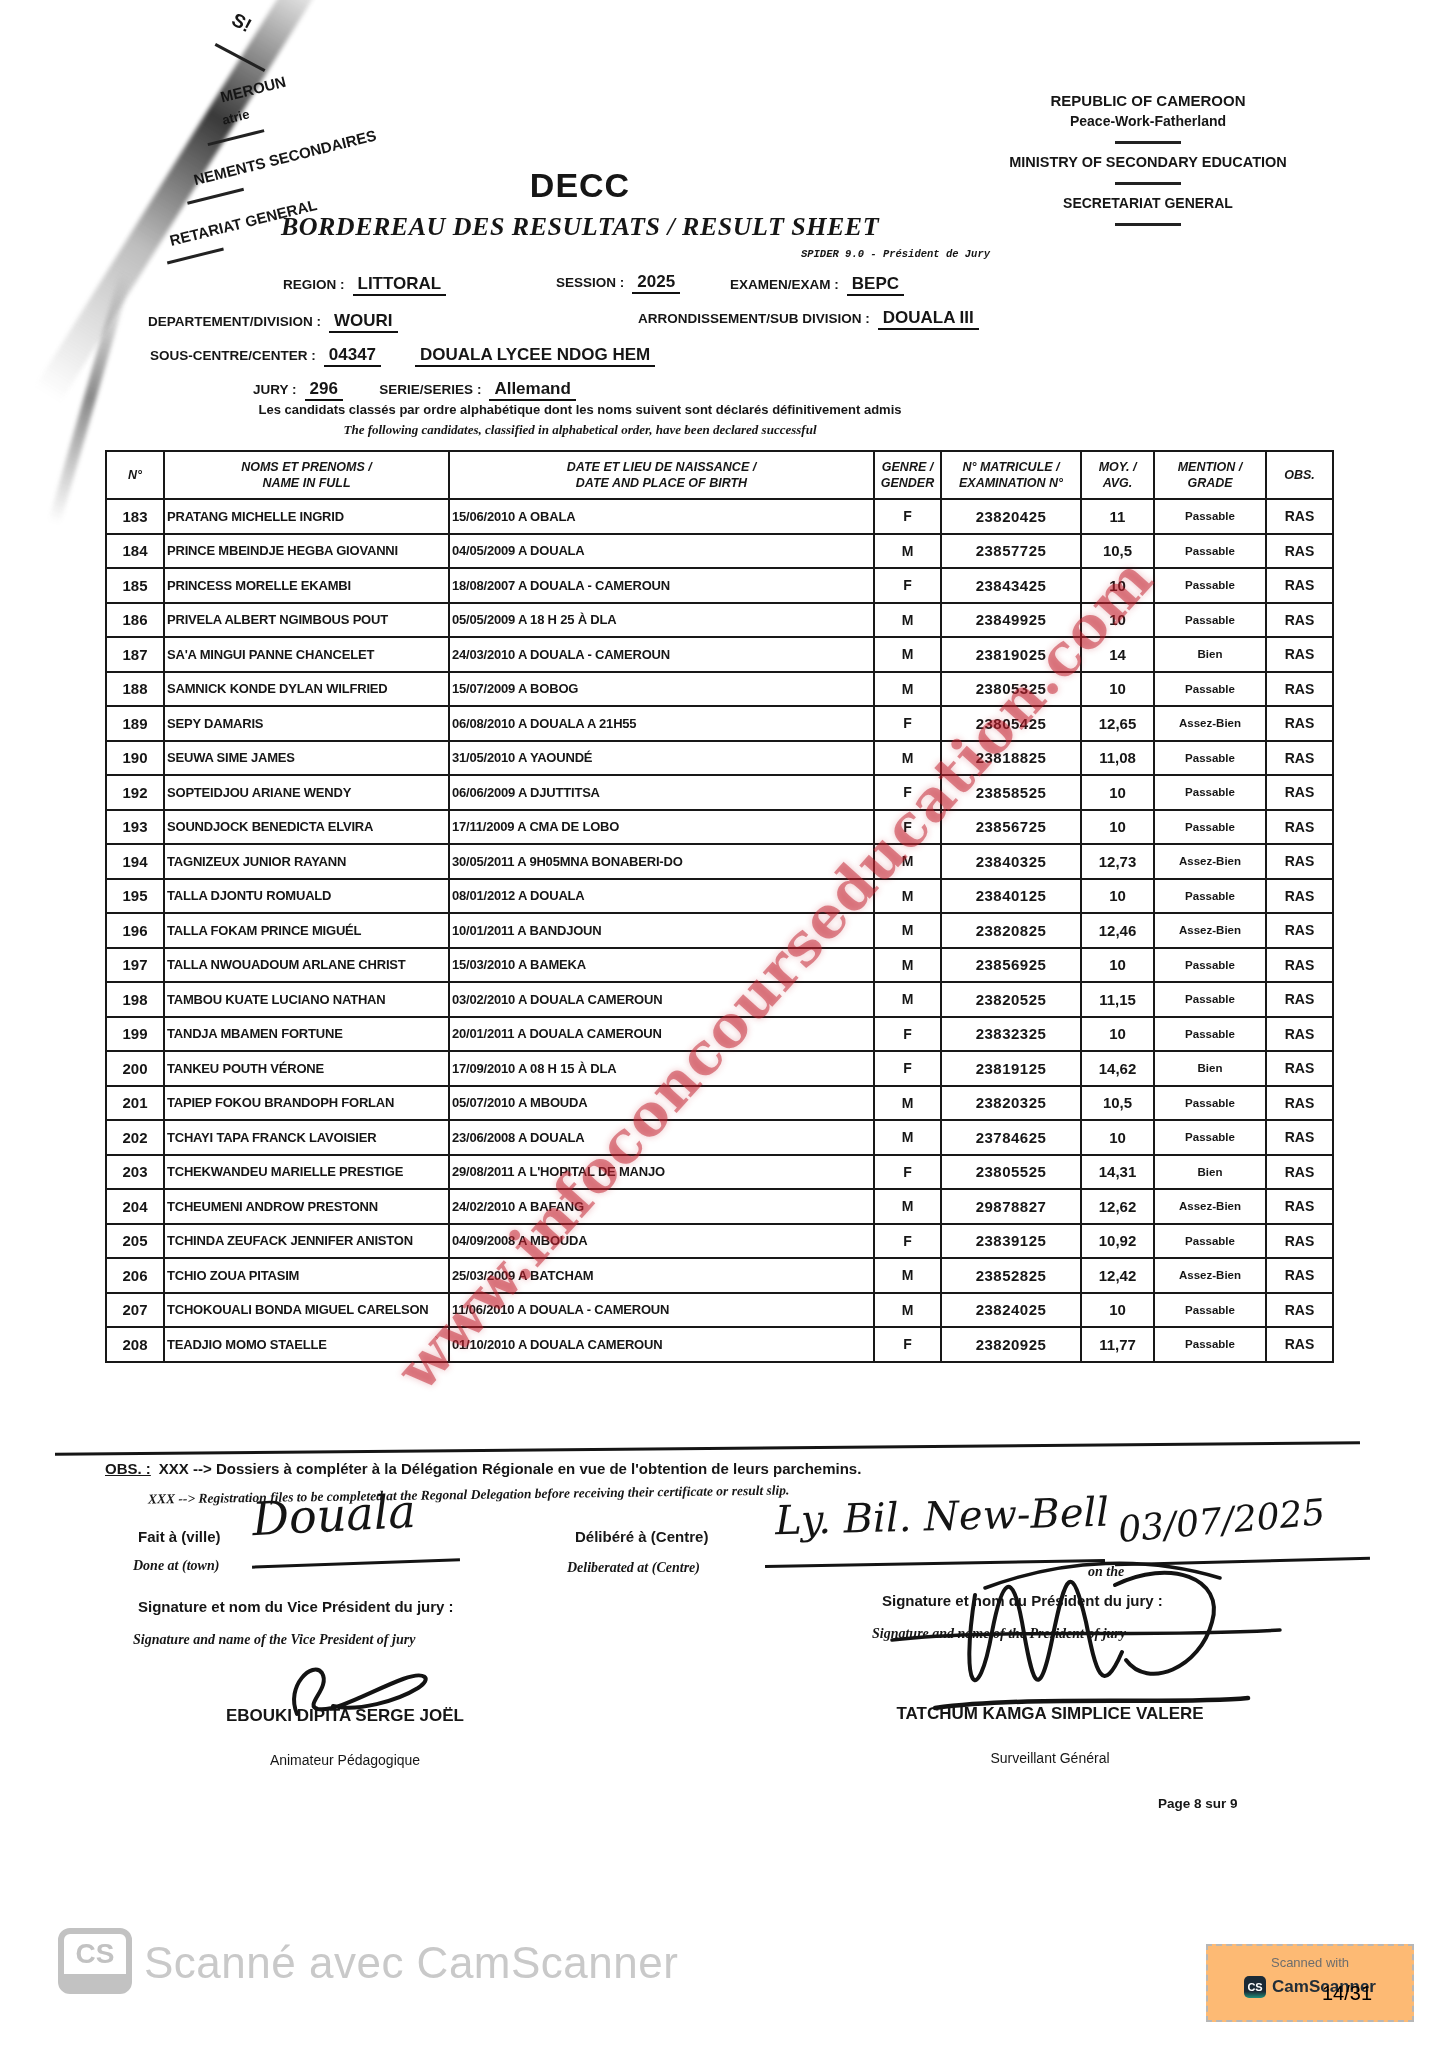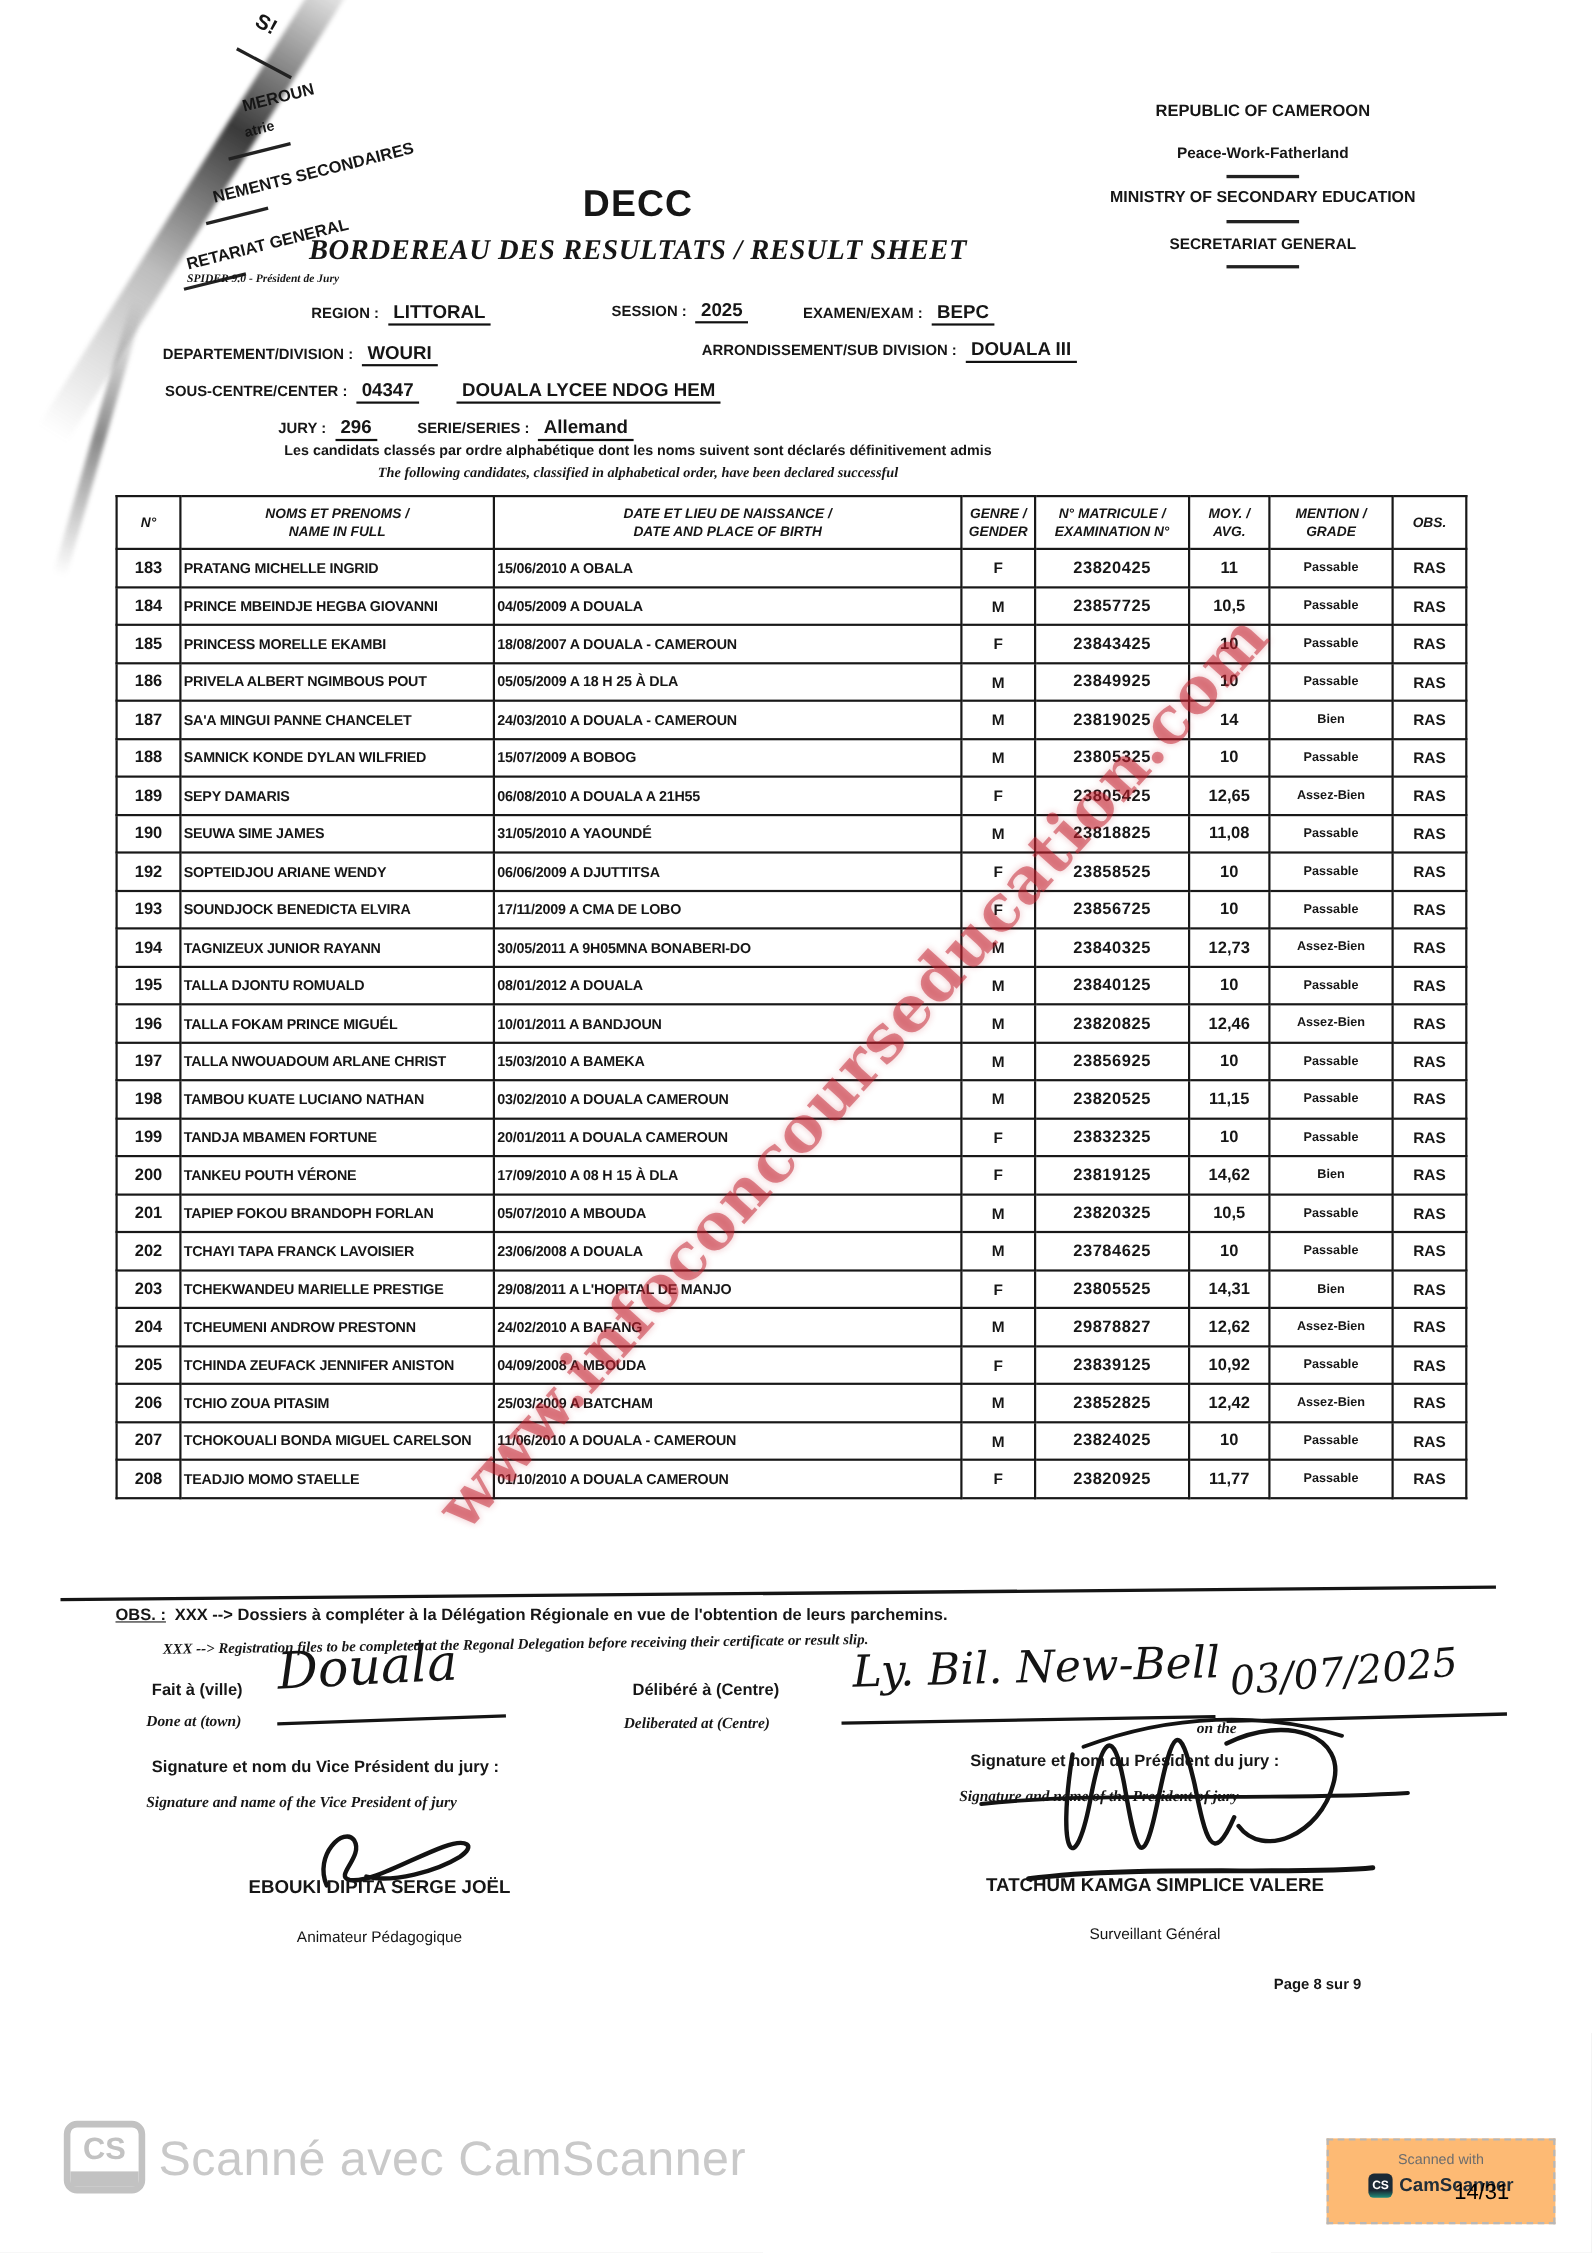--- a/index.html
+++ b/index.html
@@ -19,29 +19,29 @@
   .lh-left{left:150px;top:72px;width:300px;transform:rotate(-14deg);font-weight:bold;line-height:1;}
   .lh-left .l1{margin-left:86px;font-size:15px;}
   .lh-left .l2{margin-left:82px;font-size:13px;margin-top:9px;}
   .lh-left .l3{margin-left:40px;font-size:15px;margin-top:22px;}
   .lh-left .l4{margin-left:2px;font-size:15px;margin-top:23px;}
   .lh-left .dv{height:3px;background:#222;width:58px;margin-top:12px;}
   .lh-left .dv.a{margin-left:62px}.lh-left .dv.b{margin-left:28px}.lh-left .dv.c{margin-left:-6px}
   
   .lh-right{left:968px;top:92px;width:360px;text-align:center;font-weight:bold;}
   .lh-right .country{font-size:15px;}
-  .lh-right .motto{font-size:14px;margin-top:22px;}
+  .lh-right .motto{font-size:14px;margin-top:4px;}
   .lh-right .dash{width:66px;height:3px;background:#222;margin:12px auto 10px;}
   .lh-right .ministry{font-size:14.5px;}
   .lh-right .secretariat{font-size:14px;}
   
   .decc{left:280px;top:166px;width:600px;text-align:center;font-size:34px;font-weight:bold;letter-spacing:1px;}
   .main-title{left:170px;top:212px;width:820px;text-align:center;font-family:"Liberation Serif",serif;
     font-weight:bold;font-style:italic;font-size:26px;letter-spacing:.5px;}
-  .sub-title{left:170px;top:248px;width:820px;text-align:left;font-family:Liberation Serif, serif;
+  .sub-title{left:170px;top:248px;width:820px;text-align:right;font-family:Liberation Mono, monospace;
     font-weight:bold;font-style:italic;font-size:10.5px;}
   
   .meta{white-space:nowrap;}
   .meta .lbl{font-weight:bold;font-size:13.5px;}
   .meta .val{font-weight:bold;font-size:17px;border-bottom:2.5px solid #111;padding:0 5px 1px;margin-left:8px;}
   
   .notice-fr{left:180px;top:402px;width:800px;text-align:center;font-weight:bold;font-size:13px;}
   .notice-en{left:180px;top:422px;width:800px;text-align:center;font-weight:bold;font-style:italic;
     font-size:13px;font-family:"Liberation Serif",serif;}
   

